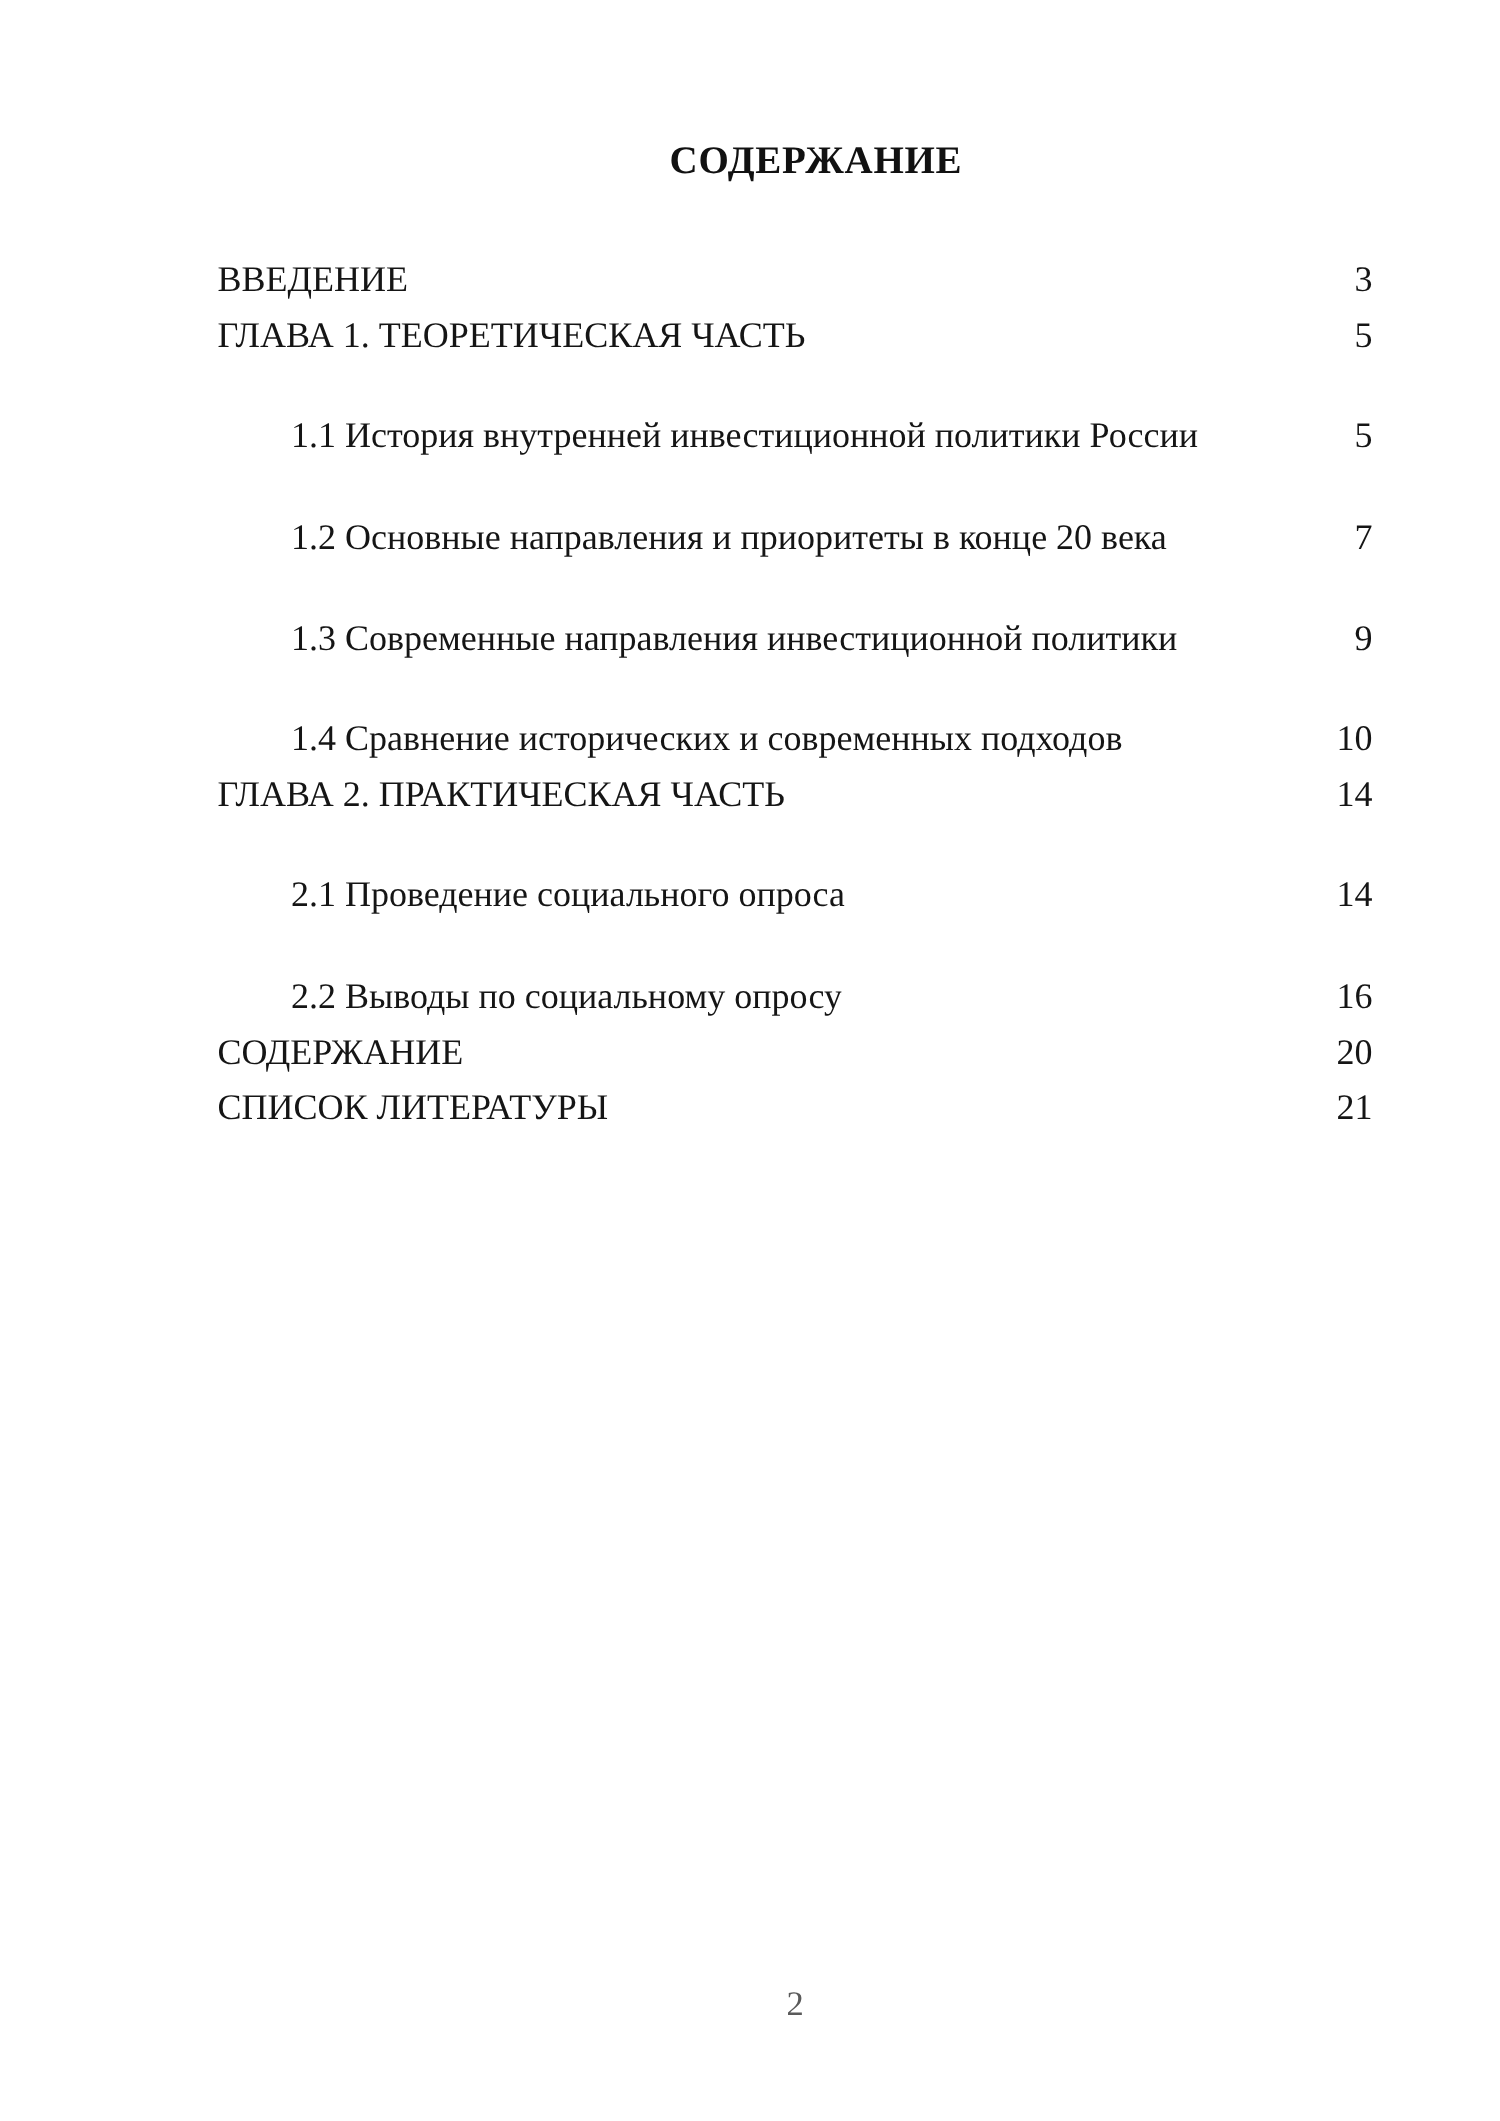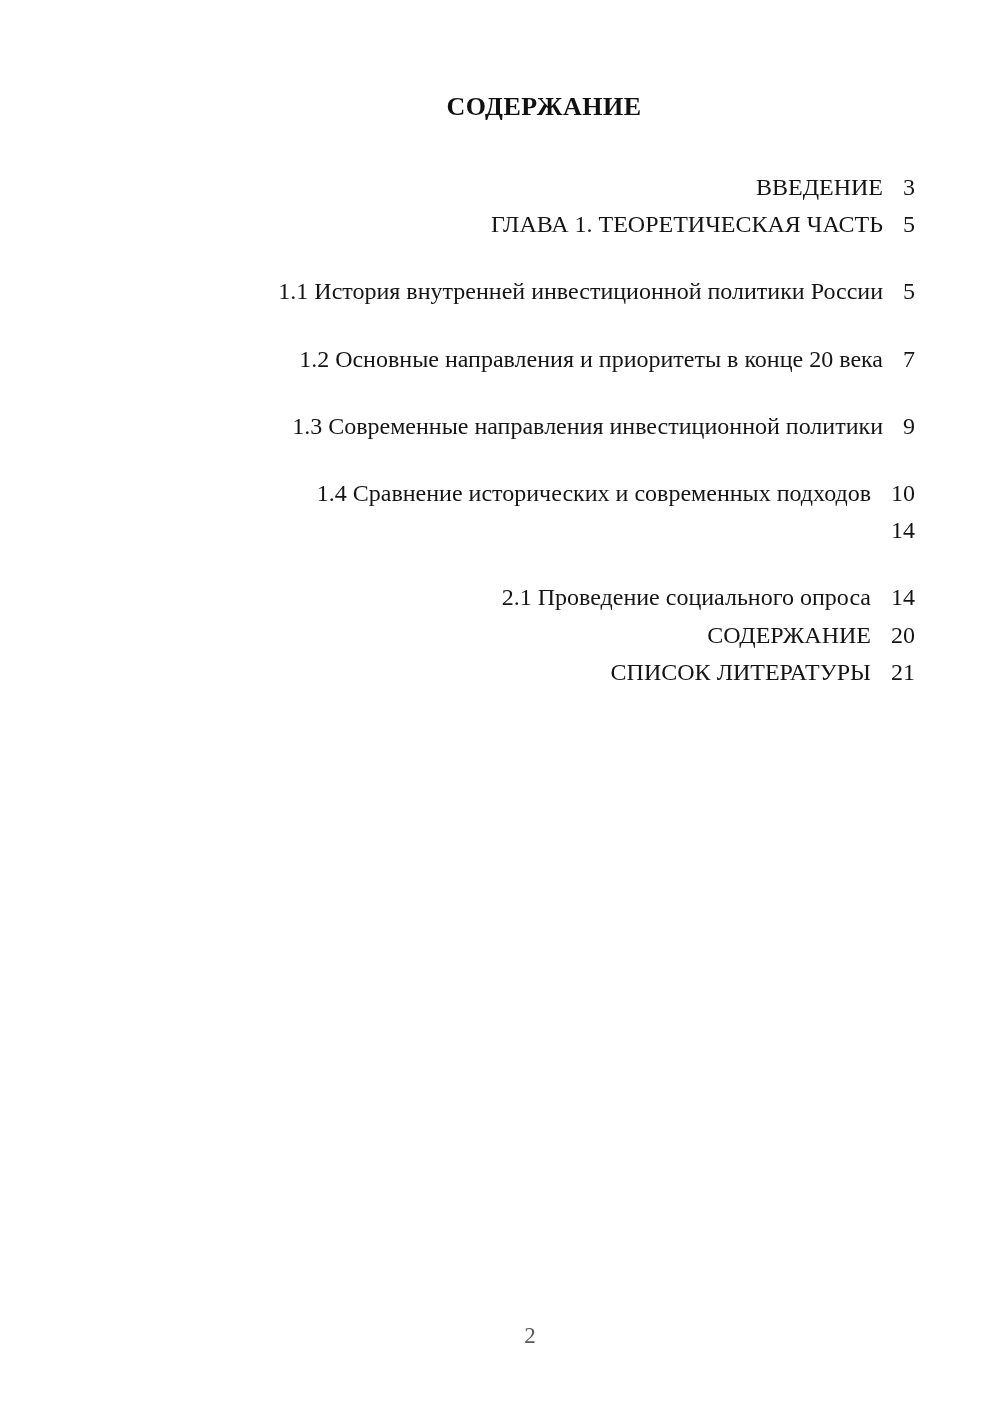--- a/index.html
+++ b/index.html
@@ -33,21 +33,21 @@
     color: #111111;
   }
   .toc {
     position: absolute;
     top: 169px;
     left: 145px;
     width: 770px;
   }
   .toc-row {
     display: flex;
-    justify-content: flex-end;
+    justify-content: space-between;
     align-items: baseline;
     height: 37.2px;
     line-height: 37.2px;
     font-size: 24px;
     white-space: nowrap;
   }
   .toc-row.level-1 {
     padding-left: 49px;
     margin-top: 30px;
   }
@@ -95,25 +95,30 @@
   </div>
       <div class="toc-row level-1">
     <span class="toc-label">1.3 Современные направления инвестиционной политики</span>
     <span class="toc-page">9</span>
   </div>
       <div class="toc-row level-1">
     <span class="toc-label">1.4 Сравнение исторических и современных подходов</span>
     <span class="toc-page">10</span>
   </div>
       <div class="toc-row">
+    <span class="toc-label">ГЛАВА 2. ПРАКТИЧЕСКАЯ ЧАСТЬ</span>
     <span class="toc-page">14</span>
   </div>
       <div class="toc-row level-1">
     <span class="toc-label">2.1 Проведение социального опроса</span>
     <span class="toc-page">14</span>
+  </div>
+      <div class="toc-row level-1">
+    <span class="toc-label">2.2 Выводы по социальному опросу</span>
+    <span class="toc-page">16</span>
   </div>
       <div class="toc-row">
     <span class="toc-label">СОДЕРЖАНИЕ</span>
     <span class="toc-page">20</span>
   </div>
       <div class="toc-row">
     <span class="toc-label">СПИСОК ЛИТЕРАТУРЫ</span>
     <span class="toc-page">21</span>
   </div>
     </div>

